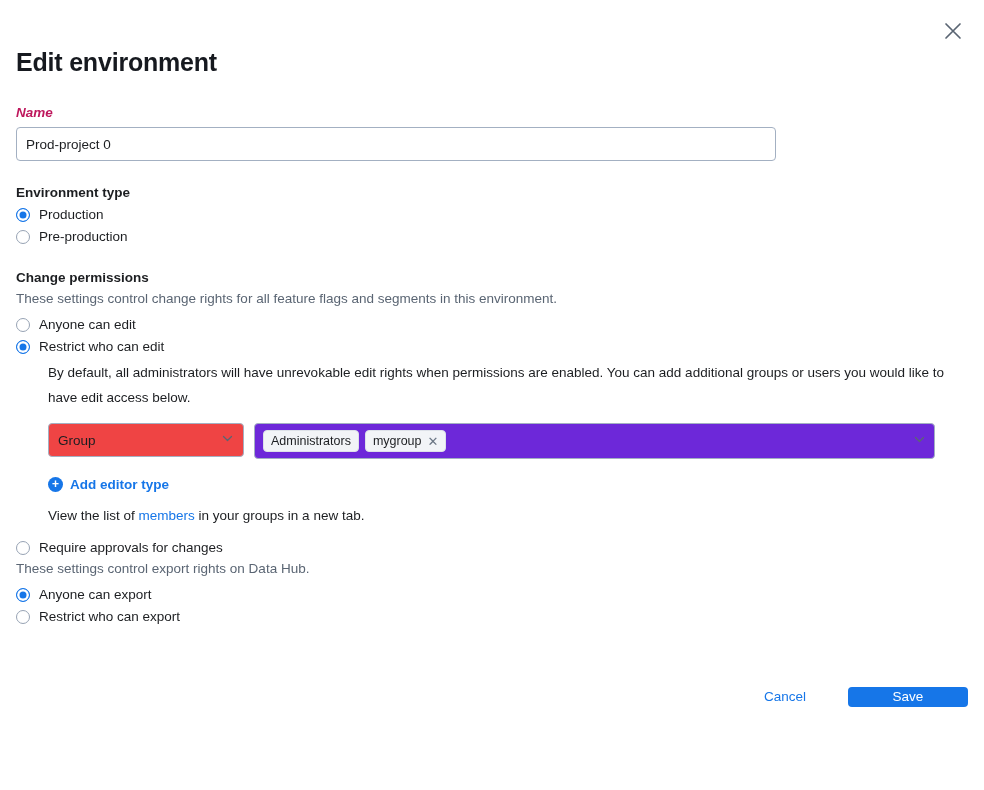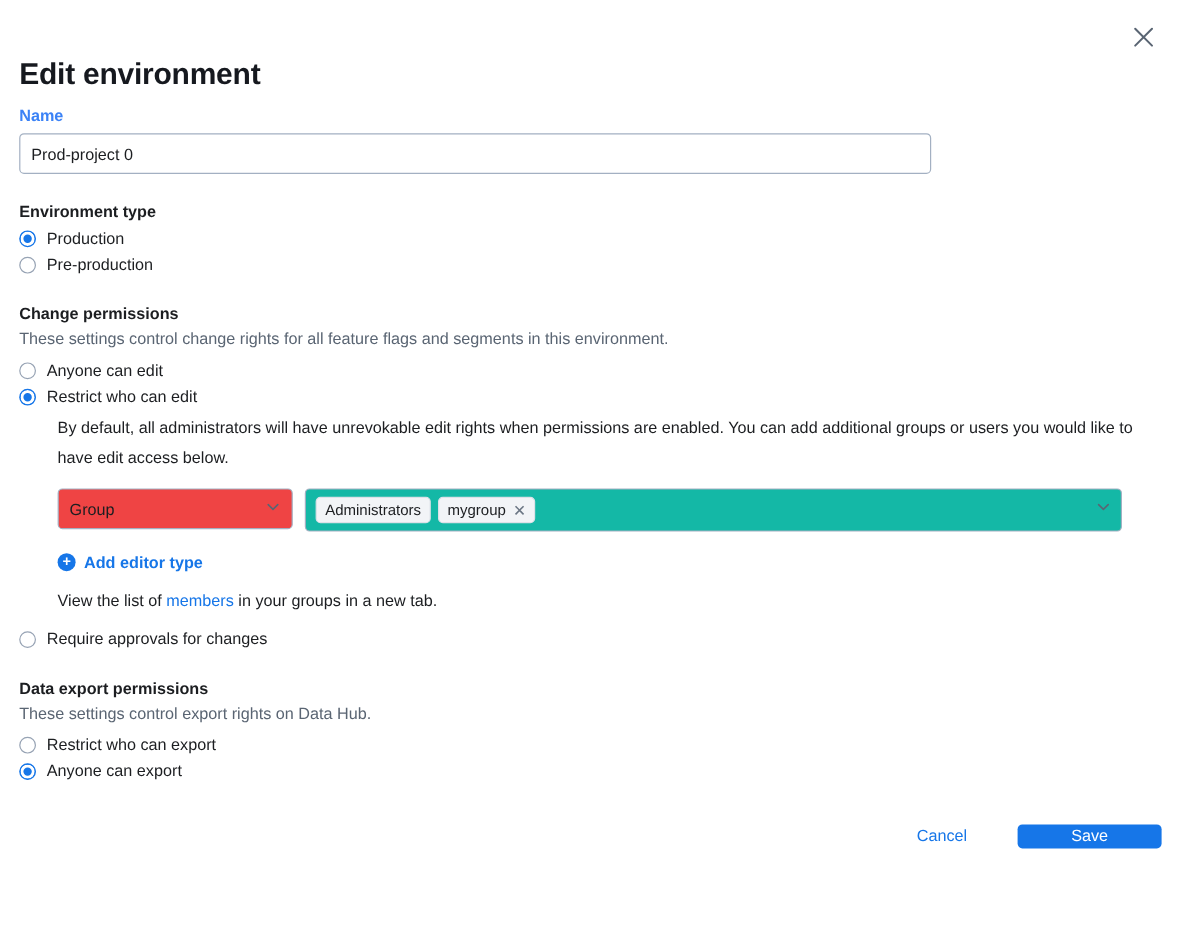--- a/index.html
+++ b/index.html
@@ -37,23 +37,24 @@
     margin: 0;
     padding-top: 48px;
     font-size: 25px;
     font-weight: 700;
     letter-spacing: -0.2px;
     color: #16191f;
   }
   .field-label {
     font-size: 13.5px;
     font-weight: 700;
-    color: #3b82f6;
-    margin-top: 12px;
+    color: #be185d;
+    margin-top: 28px;
     margin-bottom: 7px;
+    font-style: italic;
   }
   .name-input {
     width: 760px;
     height: 34px;
     padding: 6px 9px;
     font-size: 13.5px;
     font-family: "Liberation Sans", sans-serif;
     color: #1c1e21;
     border: 1px solid #a3b0c2;
     border-radius: 4px;
@@ -130,21 +131,21 @@
   }
   .chevron {
     color: #5a6573;
     flex: none;
   }
   .tokens-box {
     width: 681px;
     min-height: 36px;
     border: 1px solid #a3b0c2;
     border-radius: 4px;
-    background: #14b8a6;
+    background: #6d28d9;
     display: flex;
     align-items: center;
     padding: 3px 8px;
     gap: 6px;
     cursor: text;
   }
   .tokens-list {
     display: flex;
     align-items: center;
     gap: 6px;
@@ -317,30 +318,29 @@
       <span>View the list of </span><a class="link">members</a><span> in your groups in a new tab.</span>
     </div>
   </div>
 
   <div class="radio-row" style="margin-top:16px">
     <span class="radio"></span>
     <span class="radio-label">Require approvals for changes</span>
   </div>
 
   
-  <div class="section-title">Data export permissions</div>
   <div class="section-desc">These settings control export rights on Data Hub.</div>
 
+  <div class="radio-row">
+    <span class="radio checked"></span>
+    <span class="radio-label">Anyone can export</span>
+  </div>
   <div class="radio-row">
     <span class="radio"></span>
     <span class="radio-label">Restrict who can export</span>
-  </div>
-  <div class="radio-row">
-    <span class="radio checked"></span>
-    <span class="radio-label">Anyone can export</span>
   </div>
 
   
   <div class="footer">
     <button class="cancel-btn">Cancel</button>
     <button class="save-btn">Save</button>
   </div>
 
 </div>
 

